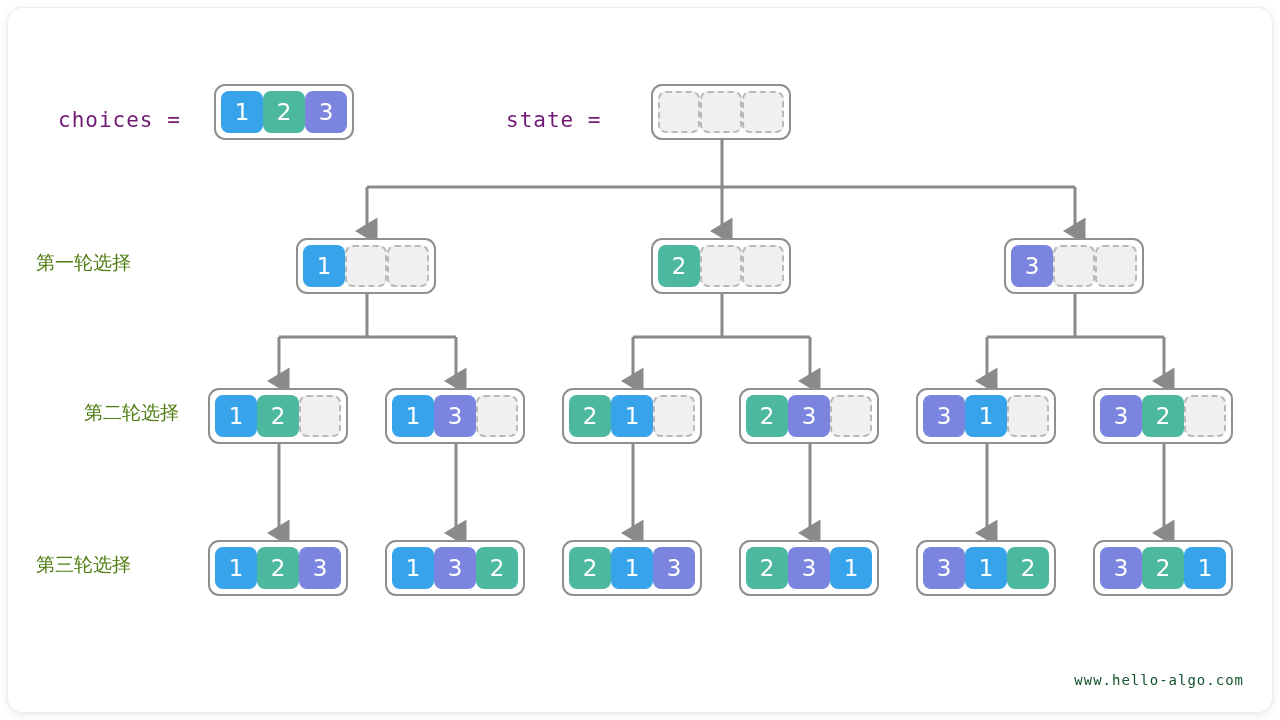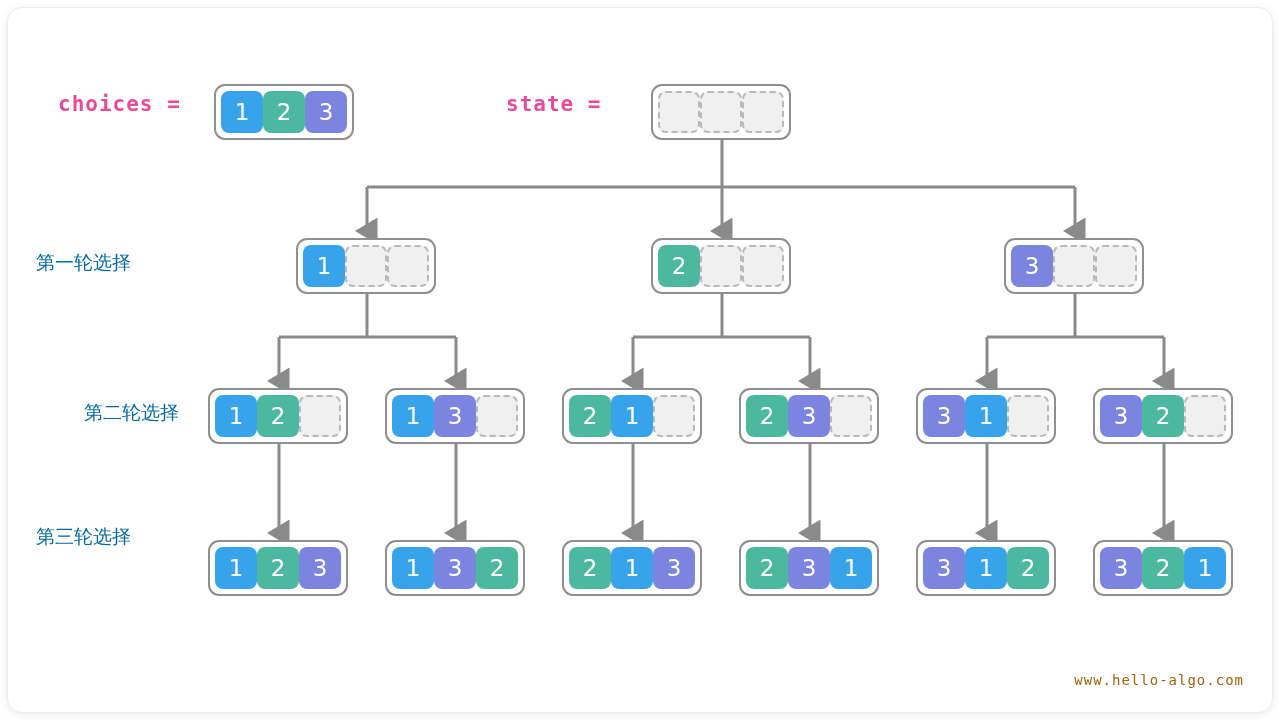--- a/index.html
+++ b/index.html
@@ -37,33 +37,34 @@
     top: 0;
     width: 1280px;
     height: 720px;
     pointer-events: none;
   }
 
   
   .code-label {
     position: absolute;
     font-family: "DejaVu Sans Mono", "Liberation Mono", monospace;
-    font-weight: bold;
+    font-weight: normal;
     font-size: 21px;
-    color: #ec4899;
+    color: #701a75;
     white-space: nowrap;
     letter-spacing: 1px;
+    margin-top: 16px;
   }
 
   
   .row-label {
     position: absolute;
     font-family: "DejaVu Sans", "Liberation Sans", sans-serif;
     font-size: 19px;
-    color: #0369a1;
+    color: #4d7c0f;
     white-space: nowrap;
   }
 
   
   .array {
     position: absolute;
     display: flex;
     align-items: center;
     padding: 5px;
     gap: 0px;
@@ -92,21 +93,21 @@
   .cell.v1 { background: #36a3eb; }
   .cell.v2 { background: #4cb8a0; }
   .cell.v3 { background: #7b85df; }
 
   .watermark {
     position: absolute;
     right: 36px;
     bottom: 32px;
     font-family: "DejaVu Sans Mono", "Liberation Mono", monospace;
     font-size: 14px;
-    color: #a16207;
+    color: #14532d;
     letter-spacing: 1px;
     margin-top: 32px;
   }
 </style>
 </head>
 <body>
 
 <div id="page">
   <div id="canvas">
 
@@ -159,21 +160,21 @@
 
     <div class="code-label" style="left:506px; top:92px;">state  =</div>
     <div class="array" id="state-array" style="left:651px; top:84px;">
         <div class="cell empty"></div>
         <div class="cell empty"></div>
         <div class="cell empty"></div>
       </div>
 
     <div class="row-label" style="left:36px; top:250px;">第一轮选择</div>
     <div class="row-label" style="left:36px; top:400px;margin-left:48px;">第二轮选择</div>
-    <div class="row-label" style="left:36px; top:524px;">第三轮选择</div>
+    <div class="row-label" style="left:36px; top:552px;">第三轮选择</div>
 
     <div id="nodes-layer">
         <div class="array" style="left: 296px; top: 238px;">
           <div class="cell v1">1</div>
           <div class="cell empty"></div>
           <div class="cell empty"></div>
         </div>
         <div class="array" style="left: 651px; top: 238px;">
           <div class="cell v2">2</div>
           <div class="cell empty"></div>

